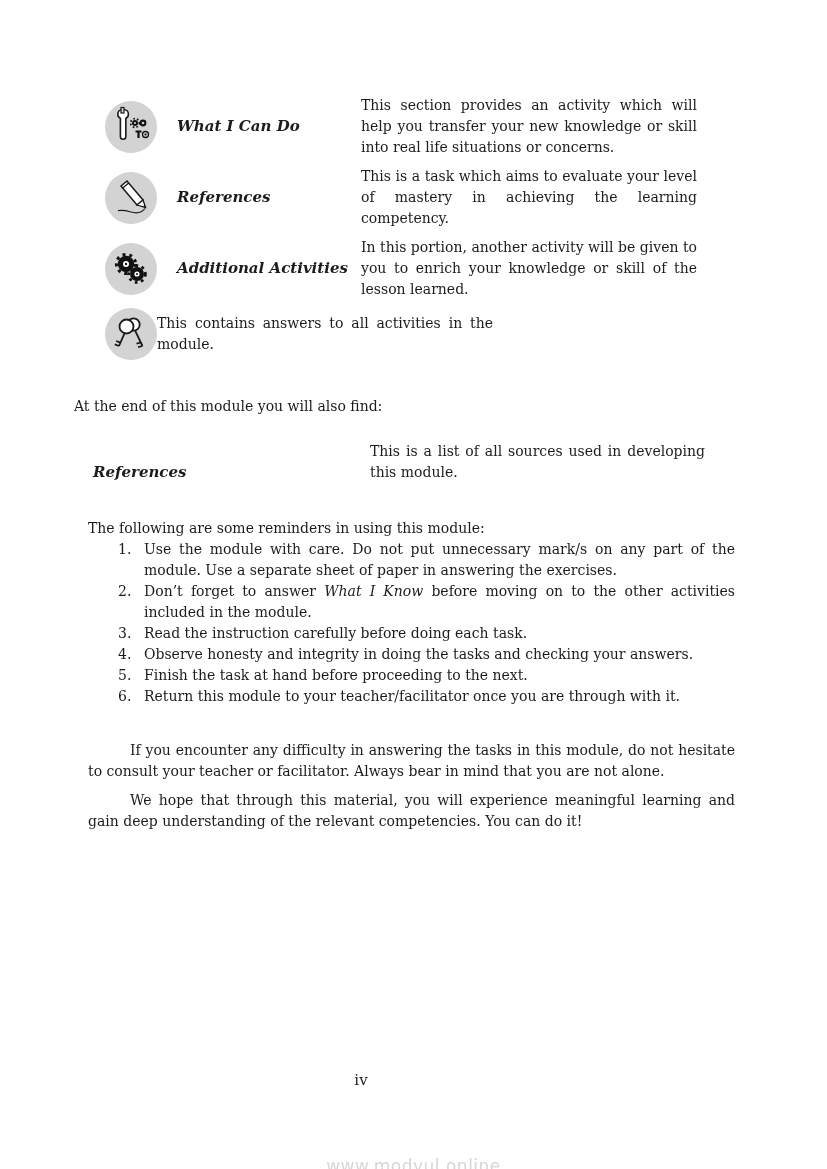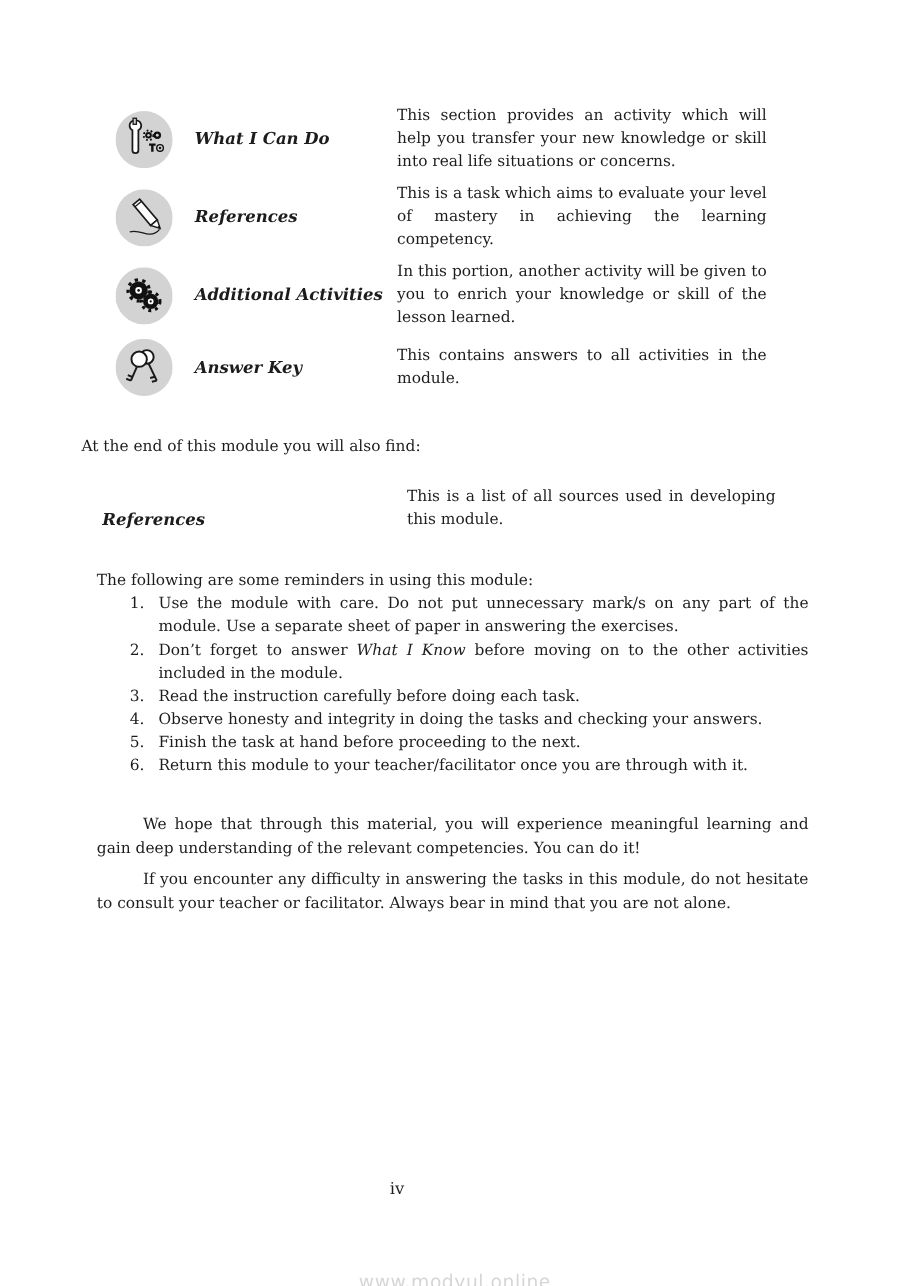--- a/index.html
+++ b/index.html
@@ -111,21 +111,20 @@
             <circle cx="21.5" cy="18.5" r="7"></circle>
           </g>
           <g fill="none" stroke="#1a1a1a" stroke-width="1.8">
             <path d="M19.5 25.3 L14 38"></path>
             <path d="M14 38 l-4.2-1.7 M15.4 34.7 l-4.2-1.7"></path>
             <path d="M30 22.3 L37.5 38"></path>
             <path d="M37.5 38 l-4.4 1.1 M35.9 34.5 l-4.4 1.1"></path>
           </g>
         </svg>
       </div>
-      <div class="label-cell">Answer Key</div>
       <div class="desc-cell">This contains answers to all activities in the module.</div>
     </div>
 
   </div>
 
   <div class="end-note">At the end of this module you will also find:</div>
 
   <div class="refs-row">
     <div class="refs-label">References</div>
     <div class="refs-desc">This is a list of all sources used in developing this module.</div>
@@ -159,20 +158,20 @@
       <span class="rem-text">Finish the task at hand before proceeding to the next.</span>
     </div>
 
     <div class="rem-item">
       <span class="rem-num">6.</span>
       <span class="rem-text">Return this module to your teacher/facilitator once you are through with it.</span>
     </div>
   </div>
 
   <div class="closing">
+    <p>If you encounter any difficulty in answering the tasks in this module, do not hesitate to consult your teacher or facilitator. Always bear in mind that you are not alone.</p>
     <p>We hope that through this material, you will experience meaningful learning and gain deep understanding of the relevant competencies. You can do it!</p>
-    <p>If you encounter any difficulty in answering the tasks in this module, do not hesitate to consult your teacher or facilitator. Always bear in mind that you are not alone.</p>
   </div>
 
   <div class="page-number">iv</div>
   <div class="watermark">www.modyul.online</div>
 
 </div>
 
 </body></html>

